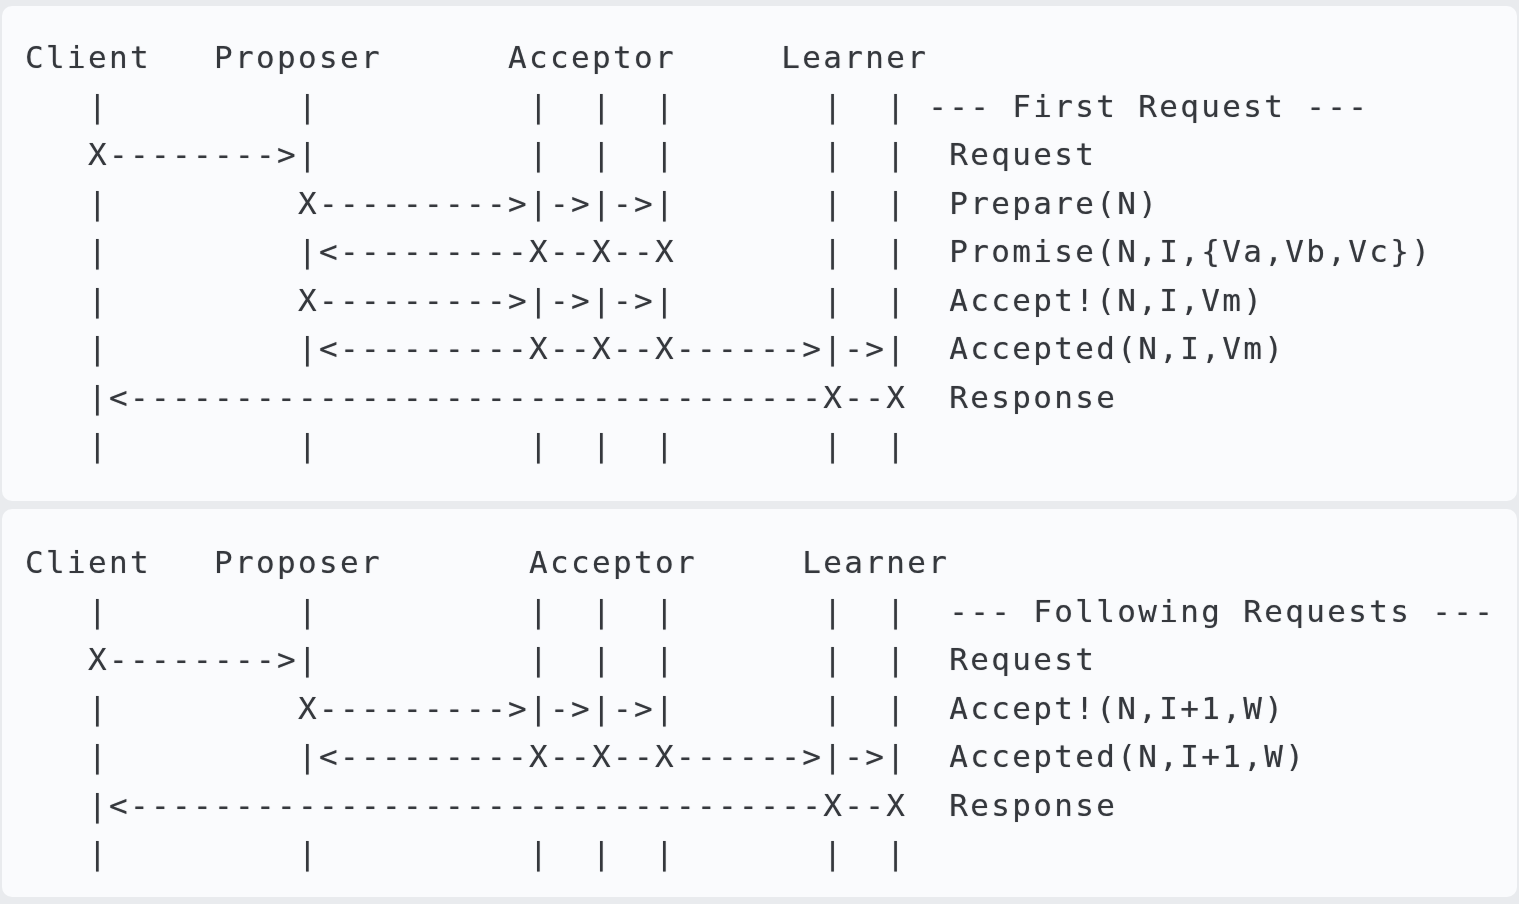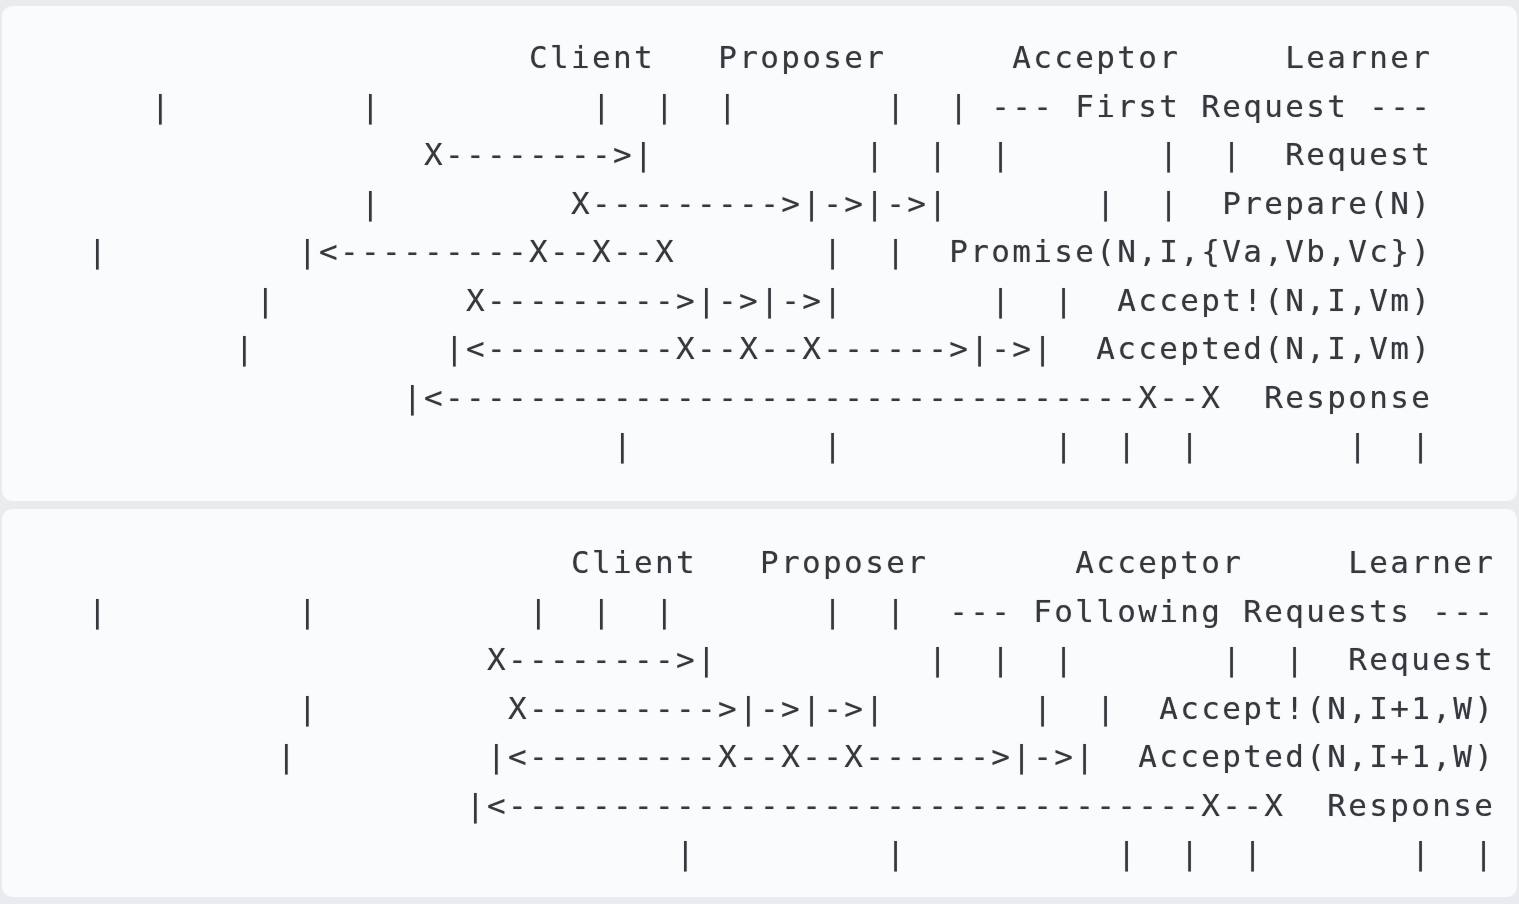--- a/index.html
+++ b/index.html
@@ -1,15 +1,15 @@
 <!DOCTYPE html>
 <html><head>
 <meta charset="utf-8">
 <style>
-  * { margin: 0; padding: 0; box-sizing: border-box; text-align: right; }
+  * { margin: 0; padding: 0; box-sizing: border-box; }
   html, body {
     width: 1519px;
     height: 904px;
     overflow: hidden;
     background: #e9ebee;
     font-family: "DejaVu Sans Mono", "Liberation Mono", monospace;
   }
   .page {
     position: relative;
     width: 1519px;

